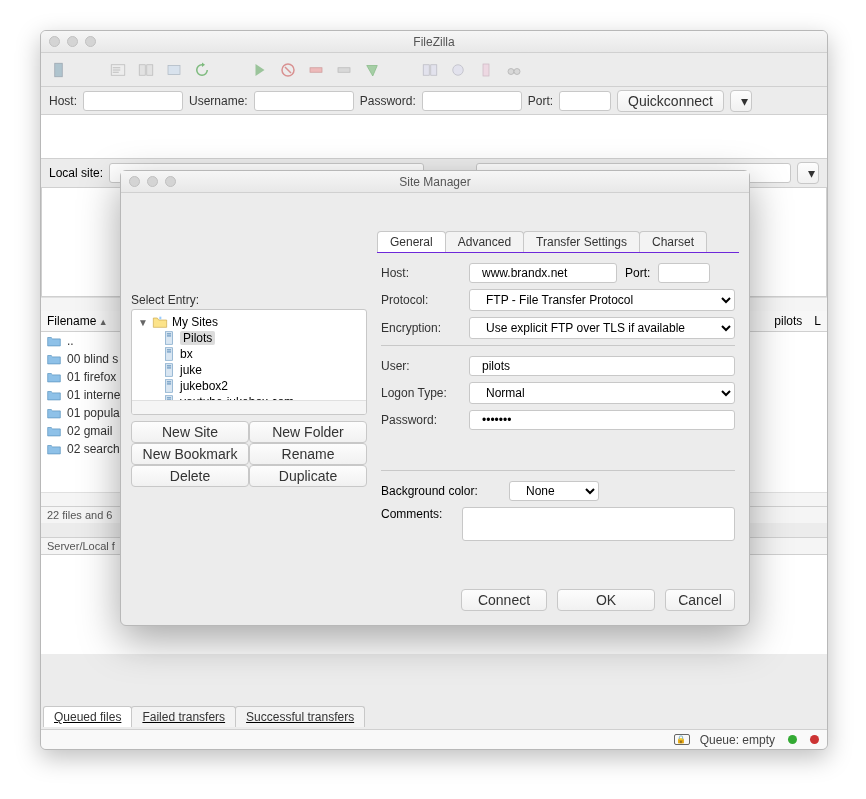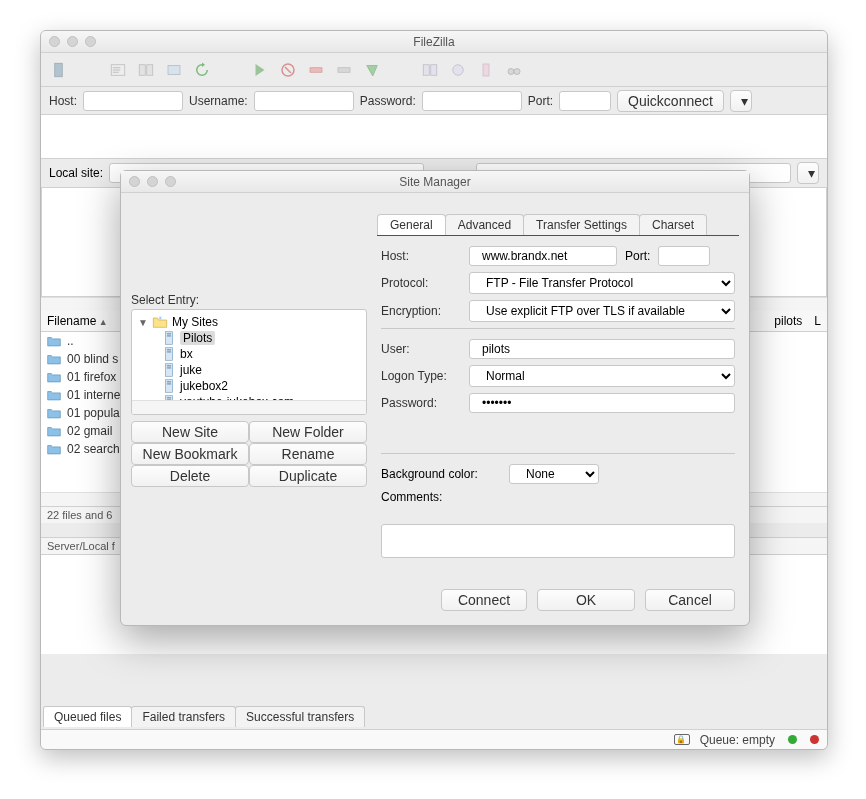--- a/index.html
+++ b/index.html
@@ -22,21 +22,21 @@
   .localsite-row { background:#ececec; padding:3px 8px; display:flex; align-items:center; gap:6px;}
   .split { display:flex; height:150px;}
   .left-pane, .right-pane { flex:1; background:#fff; border:1px solid #d0d0d0; margin:0 0 0 0; overflow:hidden;}
   .scrollbar-x { height:14px; background:#f5f5f5; border-top:1px solid #e0e0e0;}
   .filetable-head { background:#f7f7f7; border-bottom:1px solid #d0d0d0; display:flex; font-weight:400; padding:3px 6px; gap:12px;}
   .filetable-head span:first-child::after{content:" \25B2"; font-size:9px; color:#666;}
   .filelist { background:#fff; height:160px; overflow:hidden;}
   .file-row { display:flex; align-items:center; gap:6px; padding:2px 6px; color:#333;}
   .folder-icon { width:14px; height:12px; }
   .status-row { background:#f5f5f5; border-top:1px solid #d0d0d0; padding:2px 6px; font-size:11px; color:#555;}
-  .bottom-tabs { position:absolute; bottom:22px; left:2px; display:flex;}
+  .bottom-tabs { position:absolute; bottom:22px; left:2px; display:flex;text-decoration:underline;}
   .bottom-tabs .tab { background:#f3f3f3; border:1px solid #c8c8c8; border-bottom:none; padding:3px 10px; font-size:12px; color:#333; border-radius:3px 3px 0 0; margin-right:-1px;}
   .bottom-tabs .tab.active { background:#fff;}
   .statusbar { position:absolute; bottom:0; left:0; right:0; height:20px; background:#f9f9f9; border-top:1px solid #d0d0d0; display:flex; align-items:center; justify-content:flex-end; padding:0 8px; gap:10px; font-size:11px; color:#444;}
   .led { width:9px; height:9px; border-radius:50%; display:inline-block; margin-left:3px;}
   .led.green{background:#3a3;} .led.red{background:#c33;}
   .sm-badge { font-size:8px; border:1px solid #666; border-radius:2px; padding:0 2px; color:#666;}
 
   
   .modal { position:absolute; left:120px; top:170px; width:630px; height:456px; background:#ececec; border:1px solid #b8b8b8; border-radius:6px; box-shadow:0 14px 40px rgba(0,0,0,0.35); display:flex; flex-direction:column;}
   .modal .titlebar { justify-content:flex-start;}
@@ -372,26 +372,26 @@
         </div>
         <div class="form-row">
           <span class="lab">Password:</span>
           <input class="text wide" value="•••••••" style="">
         </div>
         <div class="hr" style="margin-top:40px"></div>
         <div class="form-row">
           <span style="width:120px">Background color:</span>
           <select class="sel" style="width:90px"><option>None</option></select>
         </div>
-        <div class="form-row" style="align-items:flex-start;flex-direction:column;gap:20px">
+        <div class="form-row" style="align-items:flex-start;flex-direction:row;gap:20px">
           <span>Comments:</span>
           <textarea class="comments" style=""></textarea>
         </div>
       </div>
     </div>
   </div>
 
   <div class="modal-footer">
     <button class="btn" style="width:86px">Connect</button>
     <button class="btn" style="width:98px">OK</button>
-    <button class="btn" style="width:90px">Cancel</button>
+    <button class="btn" style="width:70px">Cancel</button>
   </div>
 </div>
 
 </body></html>

